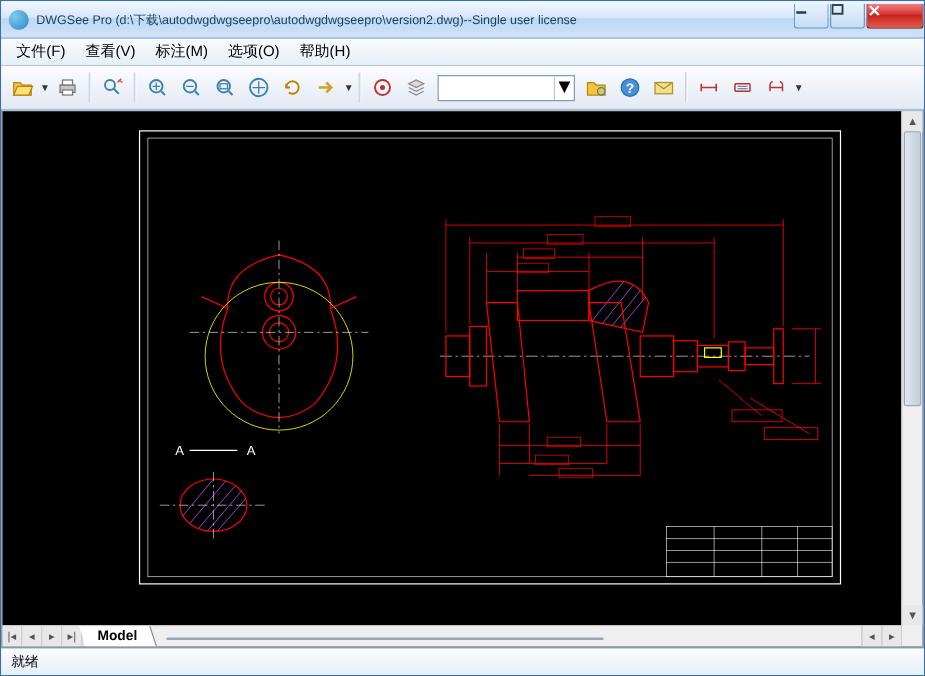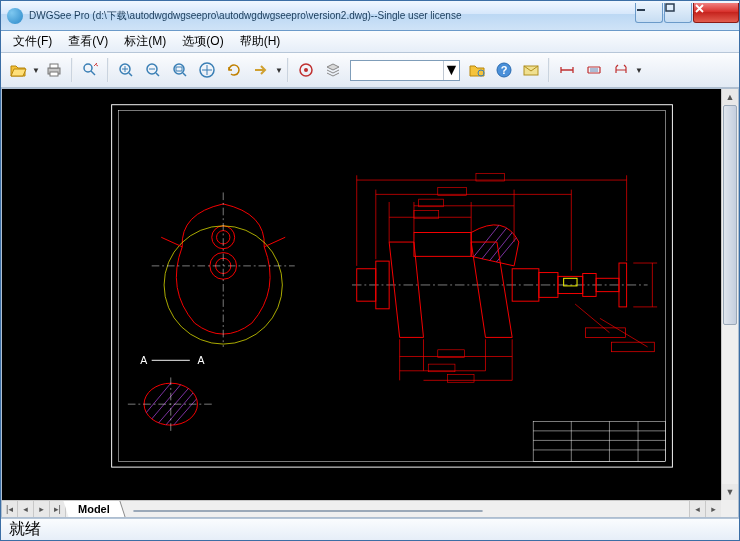--- a/index.html
+++ b/index.html
@@ -29,21 +29,21 @@
 .scrollbar-v .arr.dn{bottom:0;}
 .scrollbar-h{position:absolute;left:0;right:17px;bottom:0;height:17px;background:#efefef;border-top:1px solid #c8c8c8;display:flex;align-items:center;}
 .scrollbar-h .tabctl{display:flex;height:100%;}
 .scrollbar-h .tabctl .tbtn{width:16px;border-right:1px solid #c8c8c8;display:flex;align-items:center;justify-content:center;font-size:9px;color:#555;background:#e8e8e8;}
 .scrollbar-h .tab{height:100%;background:#fff;border-right:1px solid #888;padding:0 12px;font-size:11px;display:flex;align-items:center;transform:skewX(18deg);}
 .scrollbar-h .tab span{transform:skewX(-18deg);font-weight:bold;}
 .scrollbar-h .track{flex:1;position:relative;margin-left:10px;}
 .scrollbar-h .thumb{position:absolute;top:1px;bottom:1px;left:0;width:350px;background:linear-gradient(to bottom,#e0e6ee,#c4cede);border:1px solid #9aa8b8;border-radius:2px;}
 .scrollbar-h .arr{width:16px;height:100%;background:#e8e8e8;display:flex;align-items:center;justify-content:center;font-size:9px;color:#555;border-left:1px solid #c8c8c8;}
 .corner{position:absolute;right:0;bottom:0;width:17px;height:17px;background:#efefef;}
-.statusbar{height:22px;background:linear-gradient(to bottom,#fafcfe,#e6eef8);border-top:1px solid #b6c6d8;display:flex;align-items:center;padding:0 8px;font-size:16px;}
+.statusbar{height:22px;background:linear-gradient(to bottom,#fafcfe,#e6eef8);border-top:1px solid #b6c6d8;display:flex;align-items:center;padding:0 8px;font-size:11px;}
 .drawing{position:absolute;left:10px;right:27px;top:10px;bottom:27px;}
 svg{width:100%;height:100%;}
 .icon-svg{width:18px;height:18px;}
 </style>
 </head>
 <body>
 
 <div class="window">
 
   <div class="titlebar">

